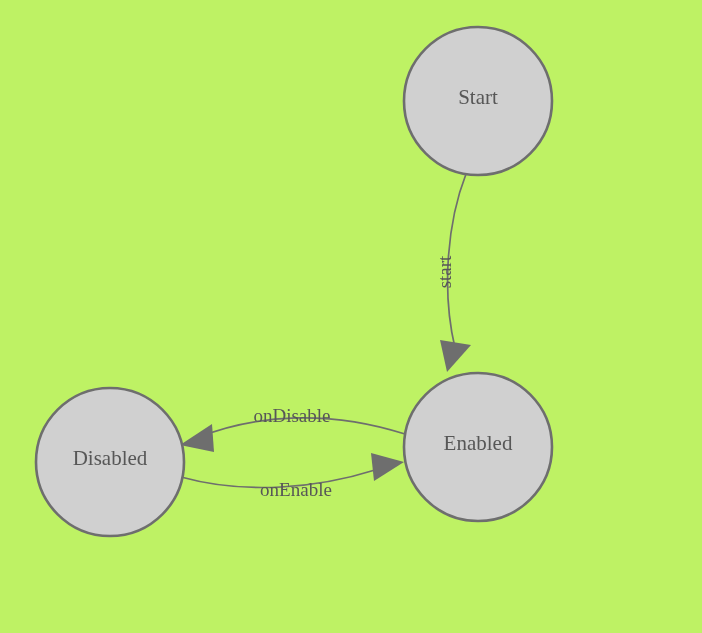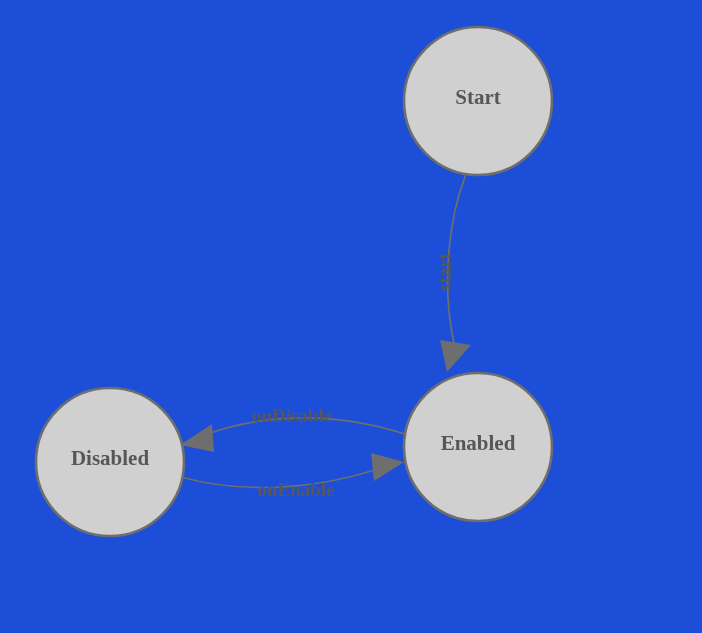--- a/index.html
+++ b/index.html
@@ -8,23 +8,22 @@
     padding: 0;
     background: #ffffff;
   }
   body {
     font-family: "Liberation Serif", "DejaVu Serif", serif;
   }
   #canvas {
     position: relative;
     width: 702px;
     height: 633px;
-    background: #1d4ed8;
+    background: #bef264;
     overflow: hidden;
-    font-weight: bold;
   }
   #diagram-svg {
     position: absolute;
     top: 0;
     left: 0;
     width: 702px;
     height: 633px;
     display: block;
   }
   .node-circle {

